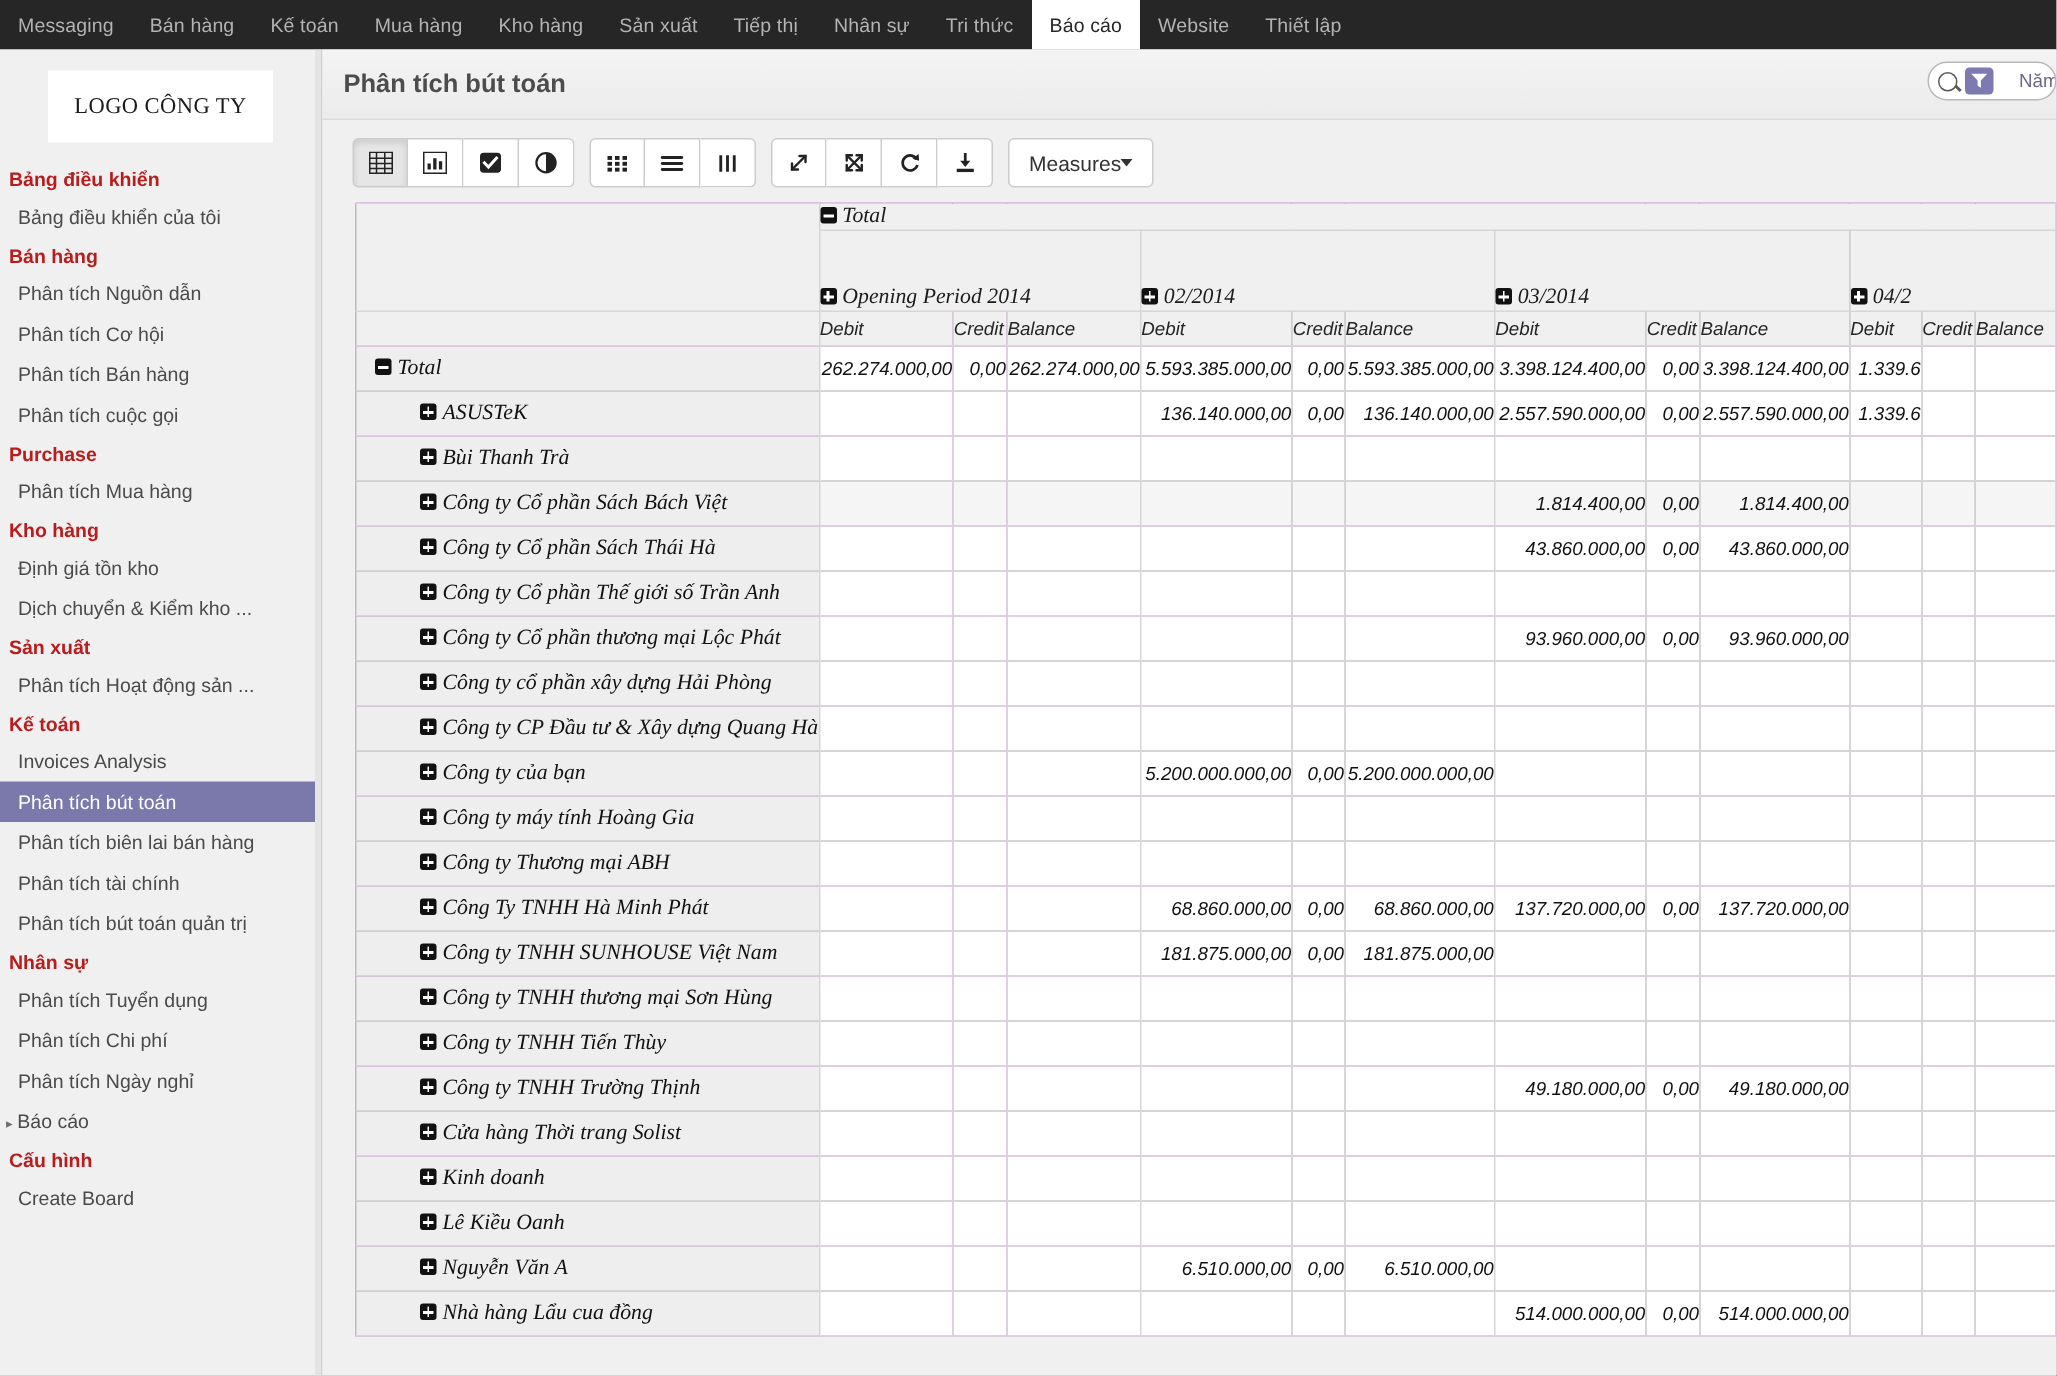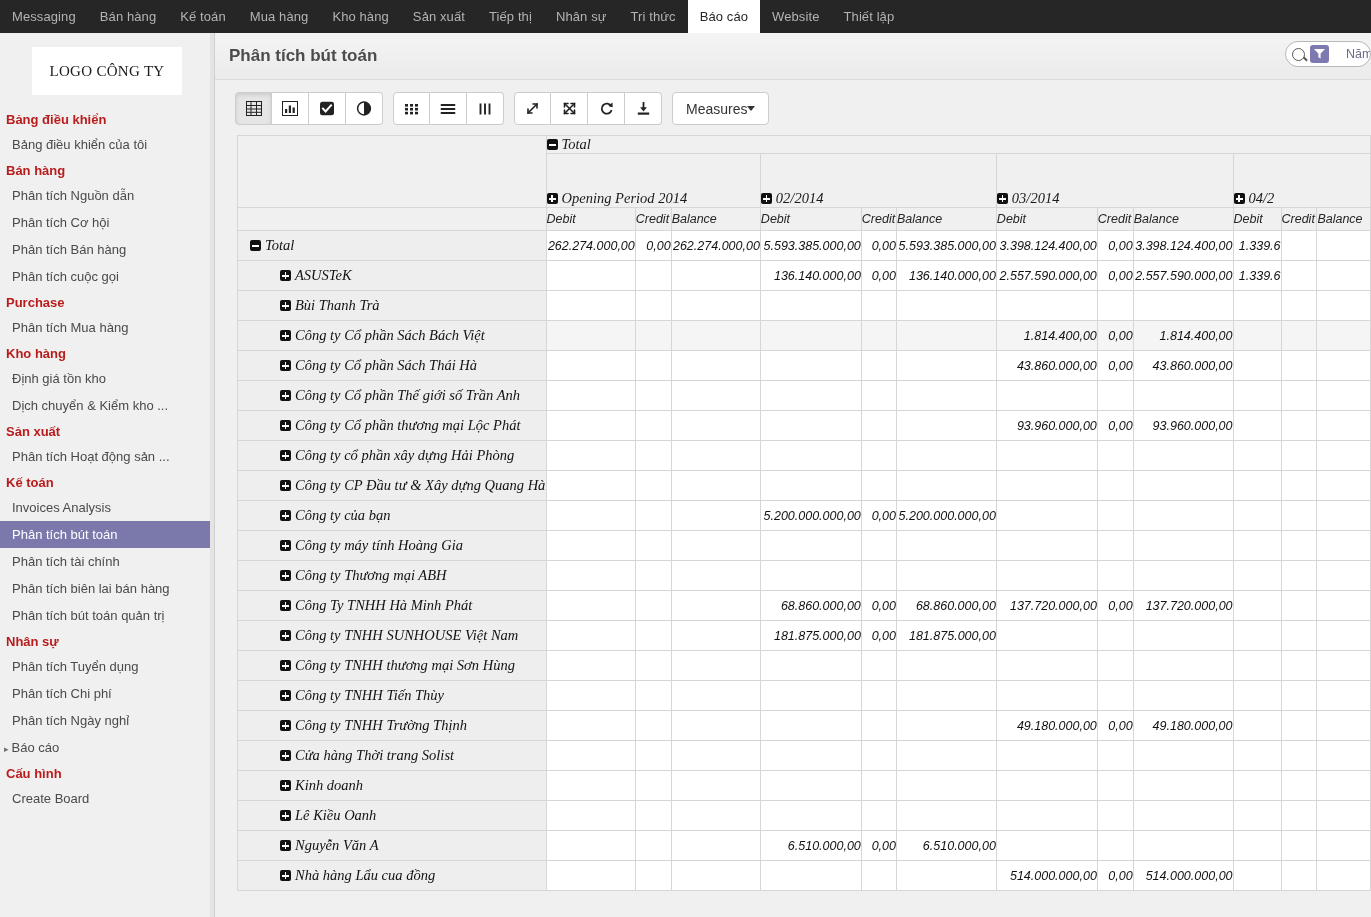--- a/index.html
+++ b/index.html
@@ -330,22 +330,22 @@
         <div class="side-group">Purchase</div>
         <div class="side-link"><span>Phân tích Mua hàng</span></div>
         <div class="side-group">Kho hàng</div>
         <div class="side-link"><span>Định giá tồn kho</span></div>
         <div class="side-link"><span>Dịch chuyển &amp; Kiểm kho ...</span></div>
         <div class="side-group">Sản xuất</div>
         <div class="side-link"><span>Phân tích Hoạt động sản ...</span></div>
         <div class="side-group">Kế toán</div>
         <div class="side-link"><span>Invoices Analysis</span></div>
         <div class="side-link selected"><span>Phân tích bút toán</span></div>
+        <div class="side-link"><span>Phân tích biên lai bán hàng</span></div>
         <div class="side-link"><span>Phân tích tài chính</span></div>
-        <div class="side-link"><span>Phân tích biên lai bán hàng</span></div>
         <div class="side-link"><span>Phân tích bút toán quản trị</span></div>
         <div class="side-group">Nhân sự</div>
         <div class="side-link"><span>Phân tích Tuyển dụng</span></div>
         <div class="side-link"><span>Phân tích Chi phí</span></div>
         <div class="side-link"><span>Phân tích Ngày nghỉ</span></div>
         <div class="side-link"><span class="caret">▸</span><span>Báo cáo</span></div>
         <div class="side-group">Cấu hình</div>
         <div class="side-link"><span>Create Board</span></div>
       </div>
     <div id="side-scrollbar"></div>

